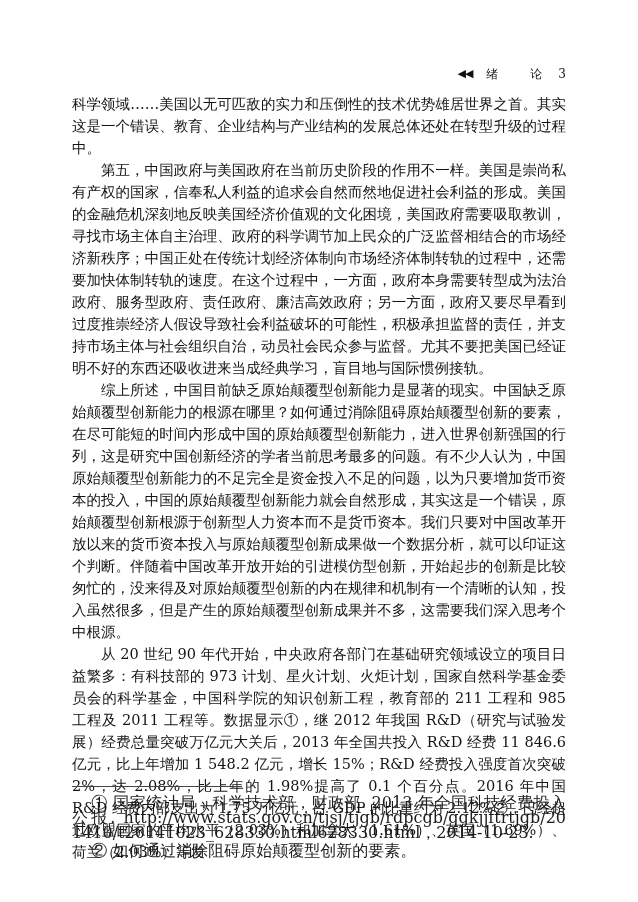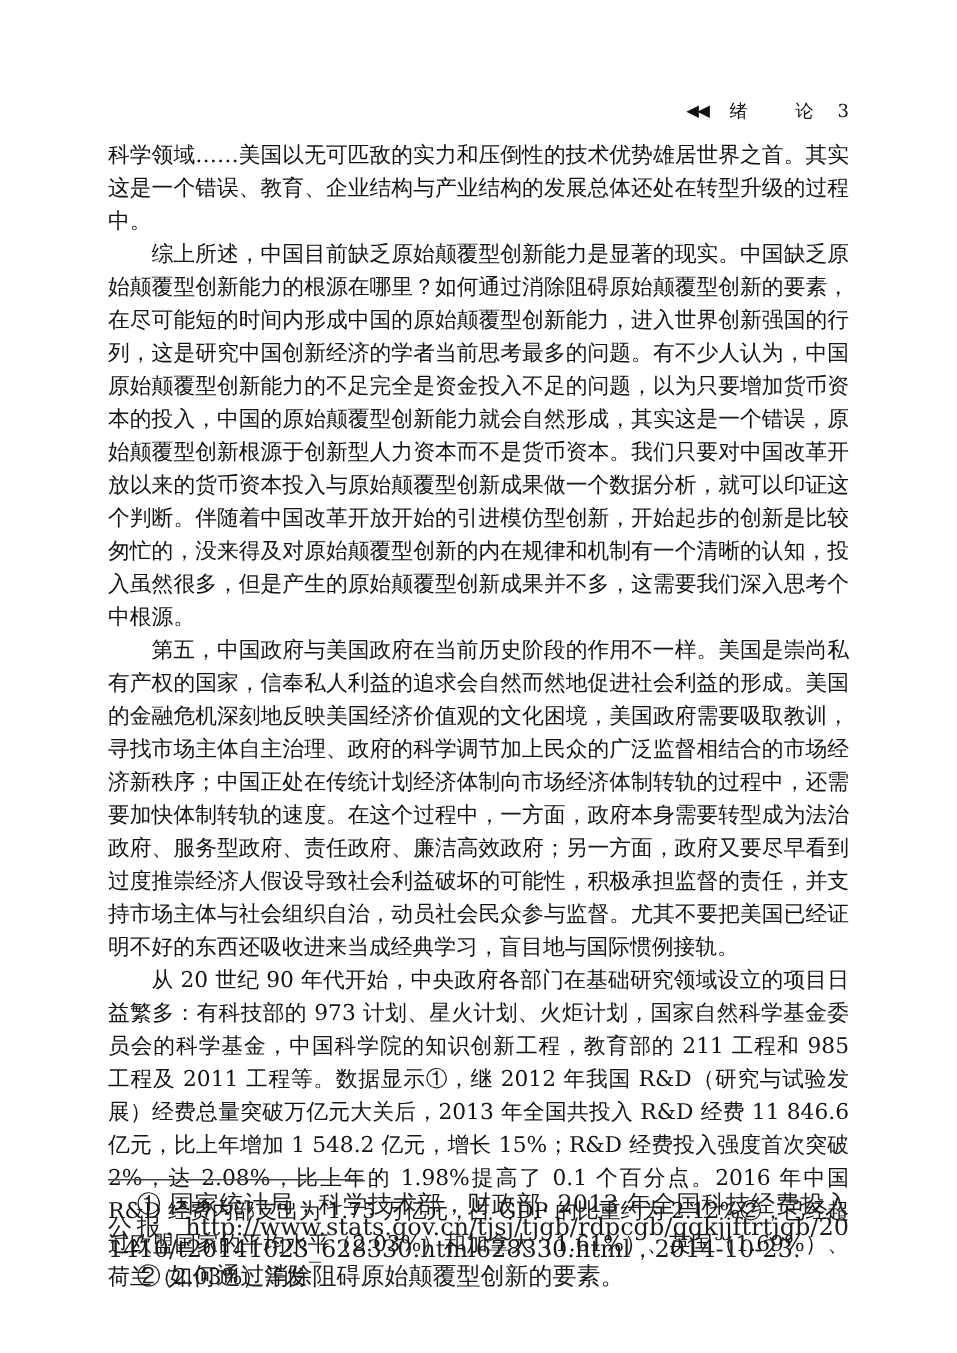--- a/index.html
+++ b/index.html
@@ -83,22 +83,22 @@
 <div class="page">
 
   <header class="page-header">
     <span class="nav-arrows">◀◀</span>
     <span class="section-title">绪　论</span>
     <span class="page-number">3</span>
   </header>
 
   <main class="body-text">
     <p class="para no-indent">科学领域……美国以无可匹敌的实力和压倒性的技术优势雄居世界之首。其实这是一个错误、教育、企业结构与产业结构的发展总体还处在转型升级的过程中。</p>
+    <p class="para">第五，中国政府与美国政府在当前历史阶段的作用不一样。美国是崇尚私有产权的国家，信奉私人利益的追求会自然而然地促进社会利益的形成。美国的金融危机深刻地反映美国经济价值观的文化困境，美国政府需要吸取教训，寻找市场主体自主治理、政府的科学调节加上民众的广泛监督相结合的市场经济新秩序；中国正处在传统计划经济体制向市场经济体制转轨的过程中，还需要加快体制转轨的速度。在这个过程中，一方面，政府本身需要转型成为法治政府、服务型政府、责任政府、廉洁高效政府；另一方面，政府又要尽早看到过度推崇经济人假设导致社会利益破坏的可能性，积极承担监督的责任，并支持市场主体与社会组织自治，动员社会民众参与监督。尤其不要把美国已经证明不好的东西还吸收进来当成经典学习，盲目地与国际惯例接轨。</p>
     <p class="para">综上所述，中国目前缺乏原始颠覆型创新能力是显著的现实。中国缺乏原始颠覆型创新能力的根源在哪里？如何通过消除阻碍原始颠覆型创新的要素，在尽可能短的时间内形成中国的原始颠覆型创新能力，进入世界创新强国的行列，这是研究中国创新经济的学者当前思考最多的问题。有不少人认为，中国原始颠覆型创新能力的不足完全是资金投入不足的问题，以为只要增加货币资本的投入，中国的原始颠覆型创新能力就会自然形成，其实这是一个错误，原始颠覆型创新根源于创新型人力资本而不是货币资本。我们只要对中国改革开放以来的货币资本投入与原始颠覆型创新成果做一个数据分析，就可以印证这个判断。伴随着中国改革开放开始的引进模仿型创新，开始起步的创新是比较匆忙的，没来得及对原始颠覆型创新的内在规律和机制有一个清晰的认知，投入虽然很多，但是产生的原始颠覆型创新成果并不多，这需要我们深入思考个中根源。</p>
-    <p class="para">第五，中国政府与美国政府在当前历史阶段的作用不一样。美国是崇尚私有产权的国家，信奉私人利益的追求会自然而然地促进社会利益的形成。美国的金融危机深刻地反映美国经济价值观的文化困境，美国政府需要吸取教训，寻找市场主体自主治理、政府的科学调节加上民众的广泛监督相结合的市场经济新秩序；中国正处在传统计划经济体制向市场经济体制转轨的过程中，还需要加快体制转轨的速度。在这个过程中，一方面，政府本身需要转型成为法治政府、服务型政府、责任政府、廉洁高效政府；另一方面，政府又要尽早看到过度推崇经济人假设导致社会利益破坏的可能性，积极承担监督的责任，并支持市场主体与社会组织自治，动员社会民众参与监督。尤其不要把美国已经证明不好的东西还吸收进来当成经典学习，盲目地与国际惯例接轨。</p>
     <p class="para">从 20 世纪 90 年代开始，中央政府各部门在基础研究领域设立的项目日益繁多：有科技部的 973 计划、星火计划、火炬计划，国家自然科学基金委员会的科学基金，中国科学院的知识创新工程，教育部的 211 工程和 985 工程及 2011 工程等。数据显示①，继 2012 年我国 R&amp;D（研究与试验发展）经费总量突破万亿元大关后，2013 年全国共投入 R&amp;D 经费 11 846.6 亿元，比上年增加 1 548.2 亿元，增长 15%；R&amp;D 经费投入强度首次突破 2%，达 2.08%，比上年的 1.98%提高了 0.1 个百分点。2016 年中国 R&amp;D 经费内部支出为 1.75 万亿元，占 GDP 的比重约为 2.12%②，已经超过欧盟国家的平均水平（2.03%）和加拿大（1.61%）、英国（1.69%）、荷兰（2.03%）等发</p>
   </main>
 
   <footer class="footnotes">
     <div class="footnote-rule"></div>
     <p class="footnote">① 国家统计局，科学技术部，财政部. 2013 年全国科技经费投入公报. http://www.stats.gov.cn/tjsj/tjgb/rdpcgb/qgkjjftrtjgb/201410/t20141023_628330.html628330.html，2014-10-23.</p>
     <p class="footnote">② 如何通过消除阻碍原始颠覆型创新的要素。</p>
   </footer>
 
 </div>

